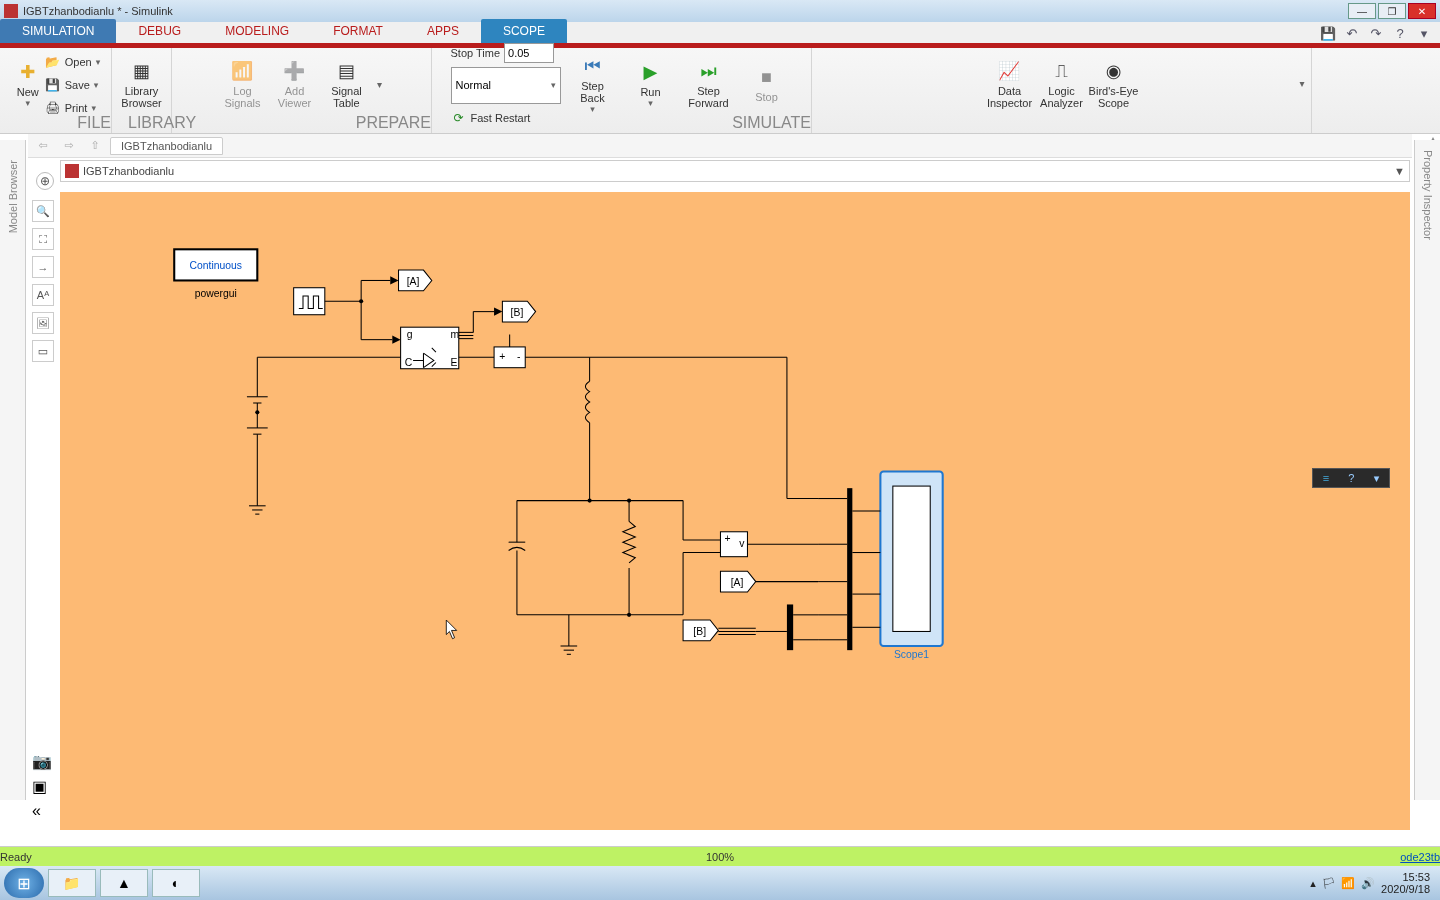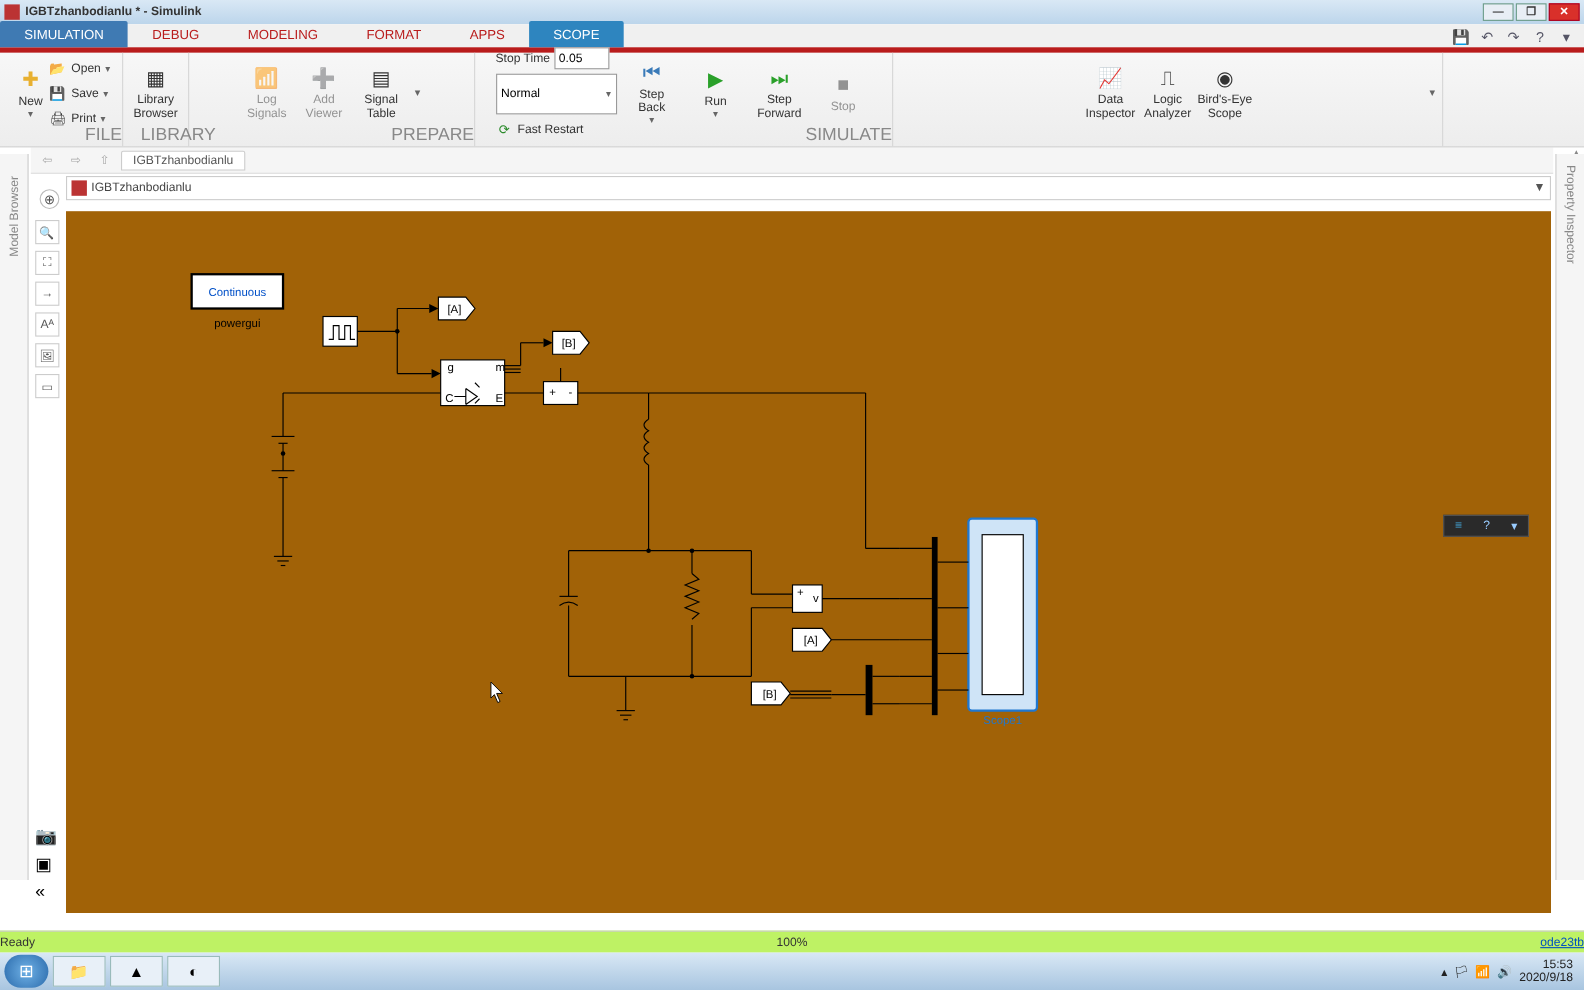--- a/index.html
+++ b/index.html
@@ -1,19 +1,19 @@
 <!DOCTYPE html>
 <html><head>
 <meta charset="utf-8">
 <style>
 * { margin: 0; padding: 0; box-sizing: border-box; font-family: "Segoe UI", Arial, sans-serif; }
 body { width: 1440px; height: 900px; overflow: hidden; background: #fff; position: relative; }
 
 
-.titlebar { height: 22px; background: linear-gradient(#d9e8f5,#bcd5eb); display: flex; align-items: center; padding: 0 4px; font-size: 11px; color: #333; font-weight: bold; }
+.titlebar { height: 22px; background: linear-gradient(#d9e8f5,#bcd5eb); display: flex; align-items: center; padding: 0 4px; font-size: 11px; color: #333; }
 .titlebar .ticon { width: 14px; height: 14px; background: #b33; margin-right: 5px; display: inline-block; }
 .titlebar .spacer { flex: 1; }
 .winbtn { width: 28px; height: 16px; margin-left: 2px; border: 1px solid #698; background: #e8eef5; display: flex; align-items: center; justify-content: center; font-size: 10px; }
 .winbtn.close { background: #d9302a; color: #fff; border-color: #a02; }
 
 
 .tabstrip { height: 26px; background: #f0f0f0; display: flex; align-items: flex-end; border-bottom: 5px solid #b91c1c; }
 .tab { padding: 5px 22px; font-size: 12px; color: #b91c1c; cursor: pointer; }
 .tab.active-sim { background: #3f7ab3; color: #fff; border-radius: 2px 2px 0 0; }
 .tab.active-scope { background: #2e85bf; color: #fff; border-radius: 2px 2px 0 0; }
@@ -50,21 +50,21 @@
 .sidepanel-right { position: absolute; right: 0; top: 140px; width: 26px; height: 660px; border-left: 1px solid #ccc; background: #f5f5f5; display: flex; flex-direction: column; align-items: center; }
 .sidepanel-right .vtext { writing-mode: vertical-rl; font-size: 11px; color: #888; margin-top: 10px; }
 .collapse-marker { position: absolute; right: 4px; top: 132px; color: #888; font-size: 12px; }
 
 
 .canvastb { position: absolute; left: 32px; top: 200px; width: 24px; display: flex; flex-direction: column; gap: 6px; }
 .canvastb .cbtn { width: 22px; height: 22px; border: 1px solid #ccc; background: #fff; display: flex; align-items: center; justify-content: center; font-size: 11px; color: #555; }
 .canvastb2 { position: absolute; left: 32px; bottom: 80px; width: 24px; display: flex; flex-direction: column; gap: 6px; }
 
 
-.canvas { position: absolute; left: 60px; top: 192px; right: 30px; bottom: 70px; background: #a16207; text-align: center; }
+.canvas { position: absolute; left: 60px; top: 192px; right: 30px; bottom: 70px; background: #fdba74; text-align: center; }
 .canvas svg { width: 100%; height: 100%; }
 .blk { fill: #fff; stroke: #000; stroke-width: 1; }
 .wire { stroke: #000; stroke-width: 1; fill: none; }
 .lbl { font-size: 10px; fill: #000; font-family: Arial; }
 .lbl-blue { font-size: 10px; fill: #0050c8; }
 .sel { stroke: #1f77d0; stroke-width: 2; }
 .selfill { fill: #cfe4f7; }
 
 
 .statusbar { position: absolute; bottom: 34px; left: 0; right: 0; height: 20px; background: #bef264; border-top: 1px solid #ccc; display: flex; align-items: center; font-size: 11px; color: #333; padding: 0 0; }

